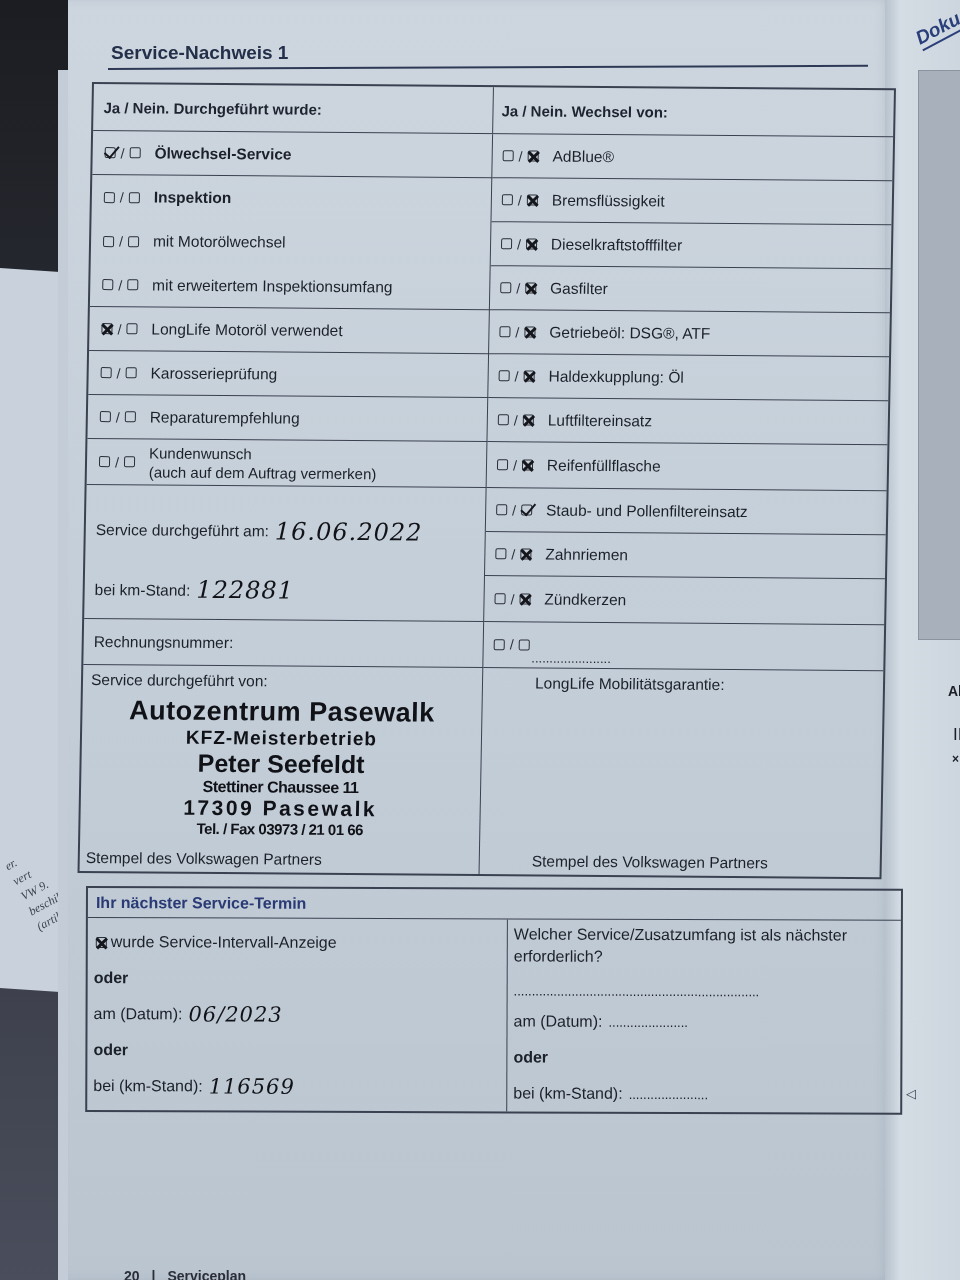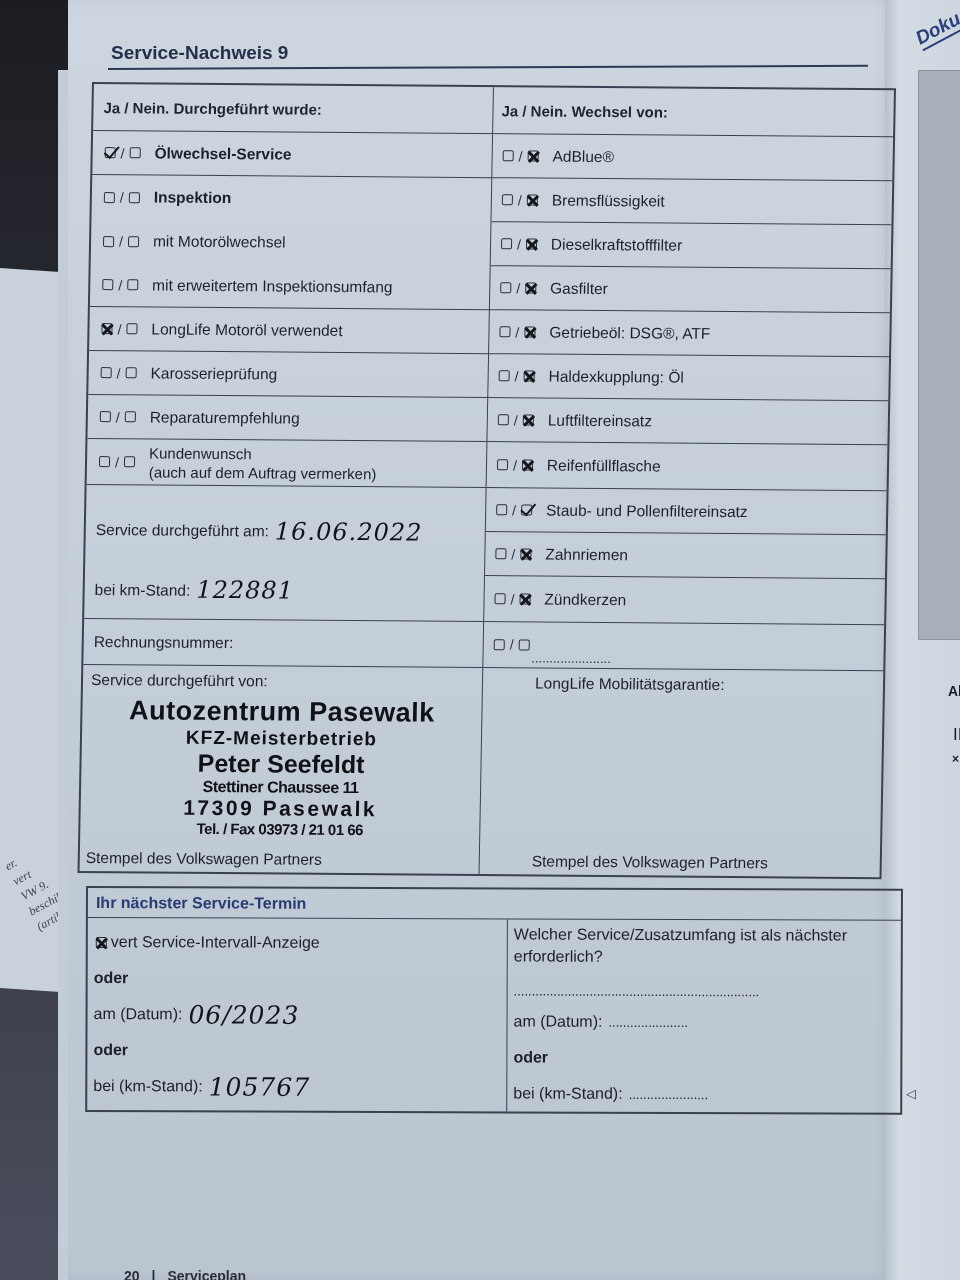--- a/index.html
+++ b/index.html
@@ -87,21 +87,21 @@
     }
     .cb-pair { display: inline-flex; align-items: center; font-size: 14px; color: #2a2e38; margin-right: 12px; white-space: nowrap; }
     .cb-pair .slash { margin: 0 3px; }
     .lbl-bold { font-weight: bold; }
     .two-line { line-height: 19px; font-size: 15px; }
     .field-label { font-size: 15.5px; color: #1c2029; }
     .hand {
       font-family: "DejaVu Serif", serif; font-style: italic;
       font-size: 24px; color: #111318; margin-left: 6px; letter-spacing: 1px;
     }
-    .hand.sm { font-size: 25px; }
+    .hand.sm { font-size: 21px; }
     .dots { color: #1c2029; letter-spacing: 0px; font-size: 13px; }
 
     .left-block { width: 400px; border-right: 1.5px solid #3a4150; }
     .right-stack { flex: 1; }
     .right-stack .item { border-bottom: 1.5px solid #3a4150; }
     .right-stack .item:last-child { border-bottom: none; }
 
     .stamp-cell { height: 206px; position: relative; }
     .stamp { text-align: center; margin-top: 6px; color: #101217; }
     .stamp .s1 { font-size: 27px; font-weight: bold; letter-spacing: 0.5px; }
@@ -152,21 +152,21 @@
 
   <div class="page"></div>
 
   <div class="right-page"></div>
   <div class="right-title">Doku</div>
   <div class="right-panel"></div>
   <div class="right-al">Al</div>
   <div class="right-ii">II</div>
   <div class="right-x">×</div>
 
-  <div class="title">Service-Nachweis 9</div>
+  <div class="title">Service-Nachweis 1</div>
   <div class="title-rule"></div>
 
   <div class="table">
     <div class="row">
       <div class="col-l hdr">Ja / Nein. Durchgeführt wurde:</div>
       <div class="col-r hdr">Ja / Nein. Wechsel von:</div>
     </div>
 
     <div class="row" style="border-bottom:none;">
       <div class="left-block">
@@ -367,31 +367,31 @@
       </div>
     </div>
   </div>
 
   <div class="next">
     <div class="next-hdr">Ihr nächster Service-Termin</div>
     <div class="next-body">
       <div class="next-l">
         <div class="nl">
           <span class="cb x" style="margin-right:4px;"></span>
-          <span>vert Service-Intervall-Anzeige</span>
+          <span>wurde Service-Intervall-Anzeige</span>
         </div>
         <div class="nl b">oder</div>
         <div class="nl">
           <span>am (Datum):</span>
           <span class="hand sm">06/2023</span>
         </div>
         <div class="nl b">oder</div>
         <div class="nl">
           <span>bei (km-Stand):</span>
-          <span class="hand sm">105767</span>
+          <span class="hand sm">116569</span>
         </div>
       </div>
       <div class="next-r">
         <div class="nr-q">Welcher Service/Zusatzumfang ist als nächster erforderlich?</div>
         <div class="nl" style="height:26px;">
           <span class="dots">....................................................................</span>
         </div>
         <div class="nl">
           <span>am (Datum):</span>
           <span class="dots" style="margin-left:6px;">......................</span>

